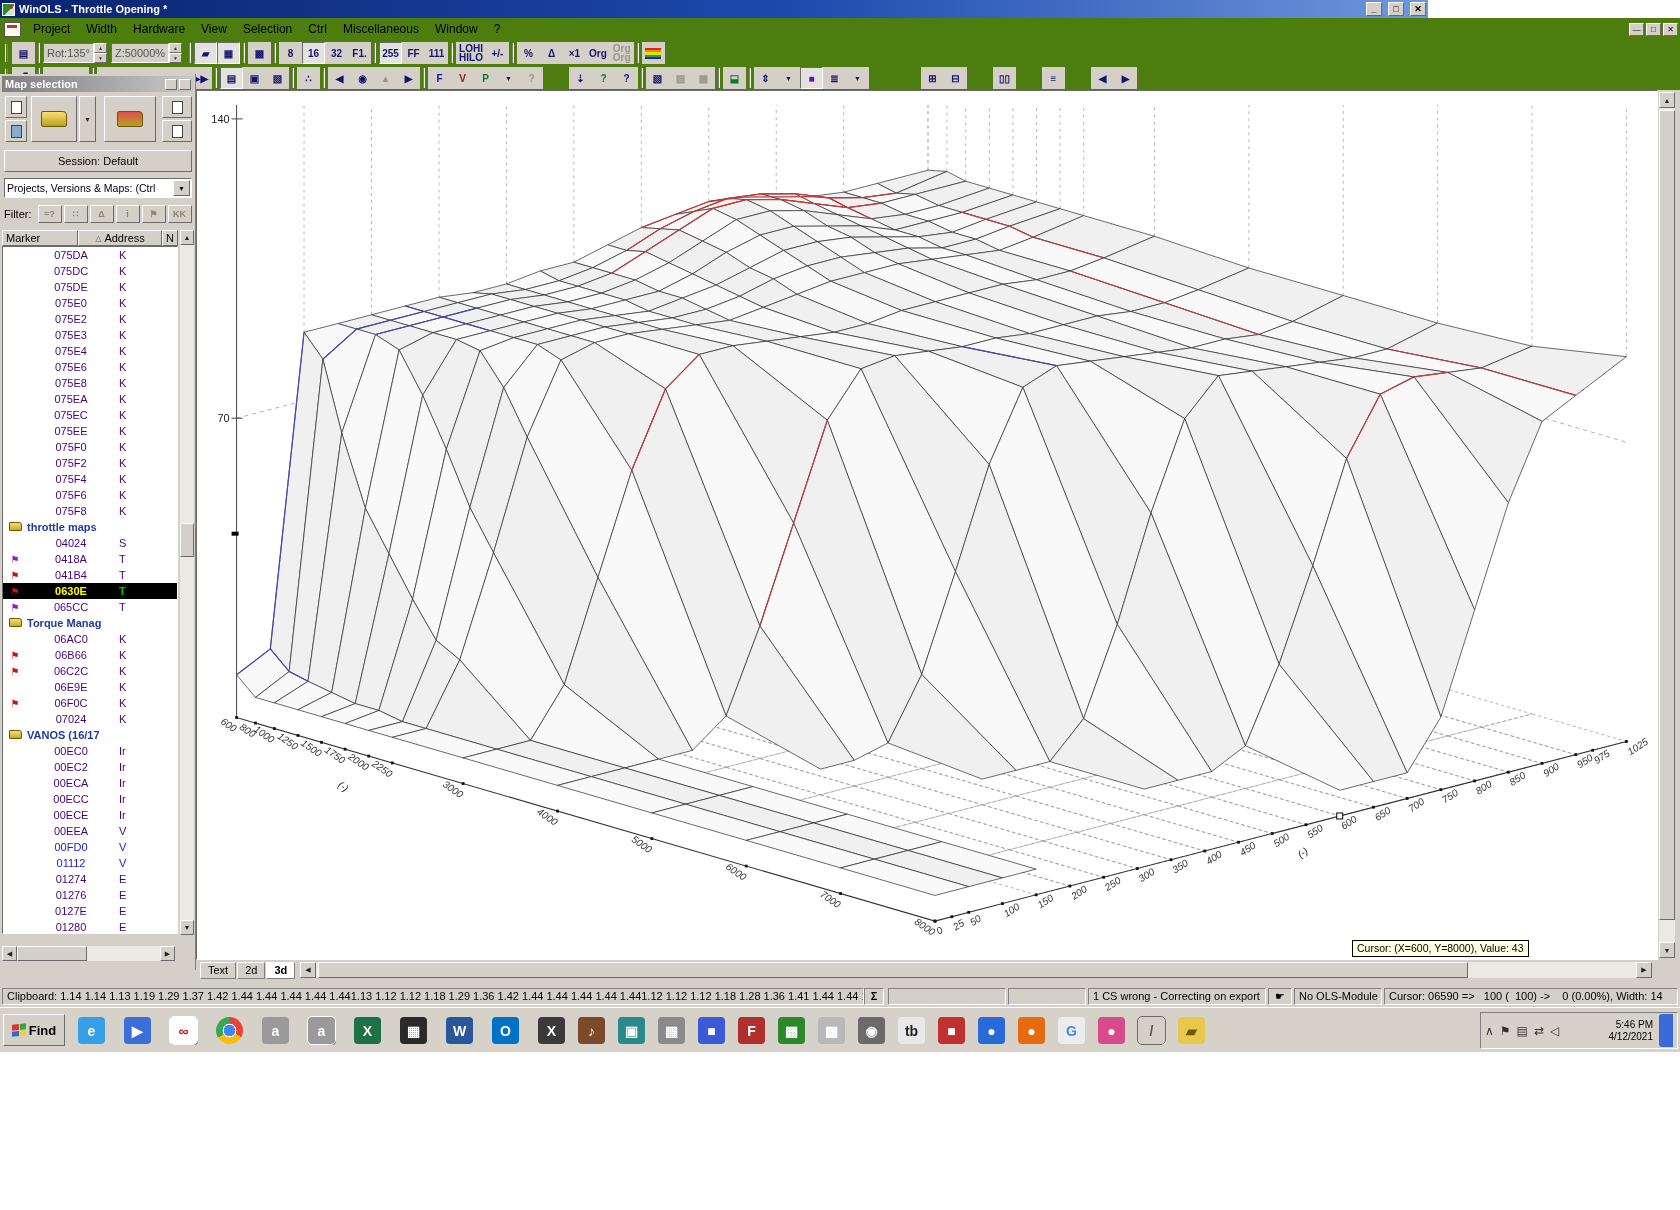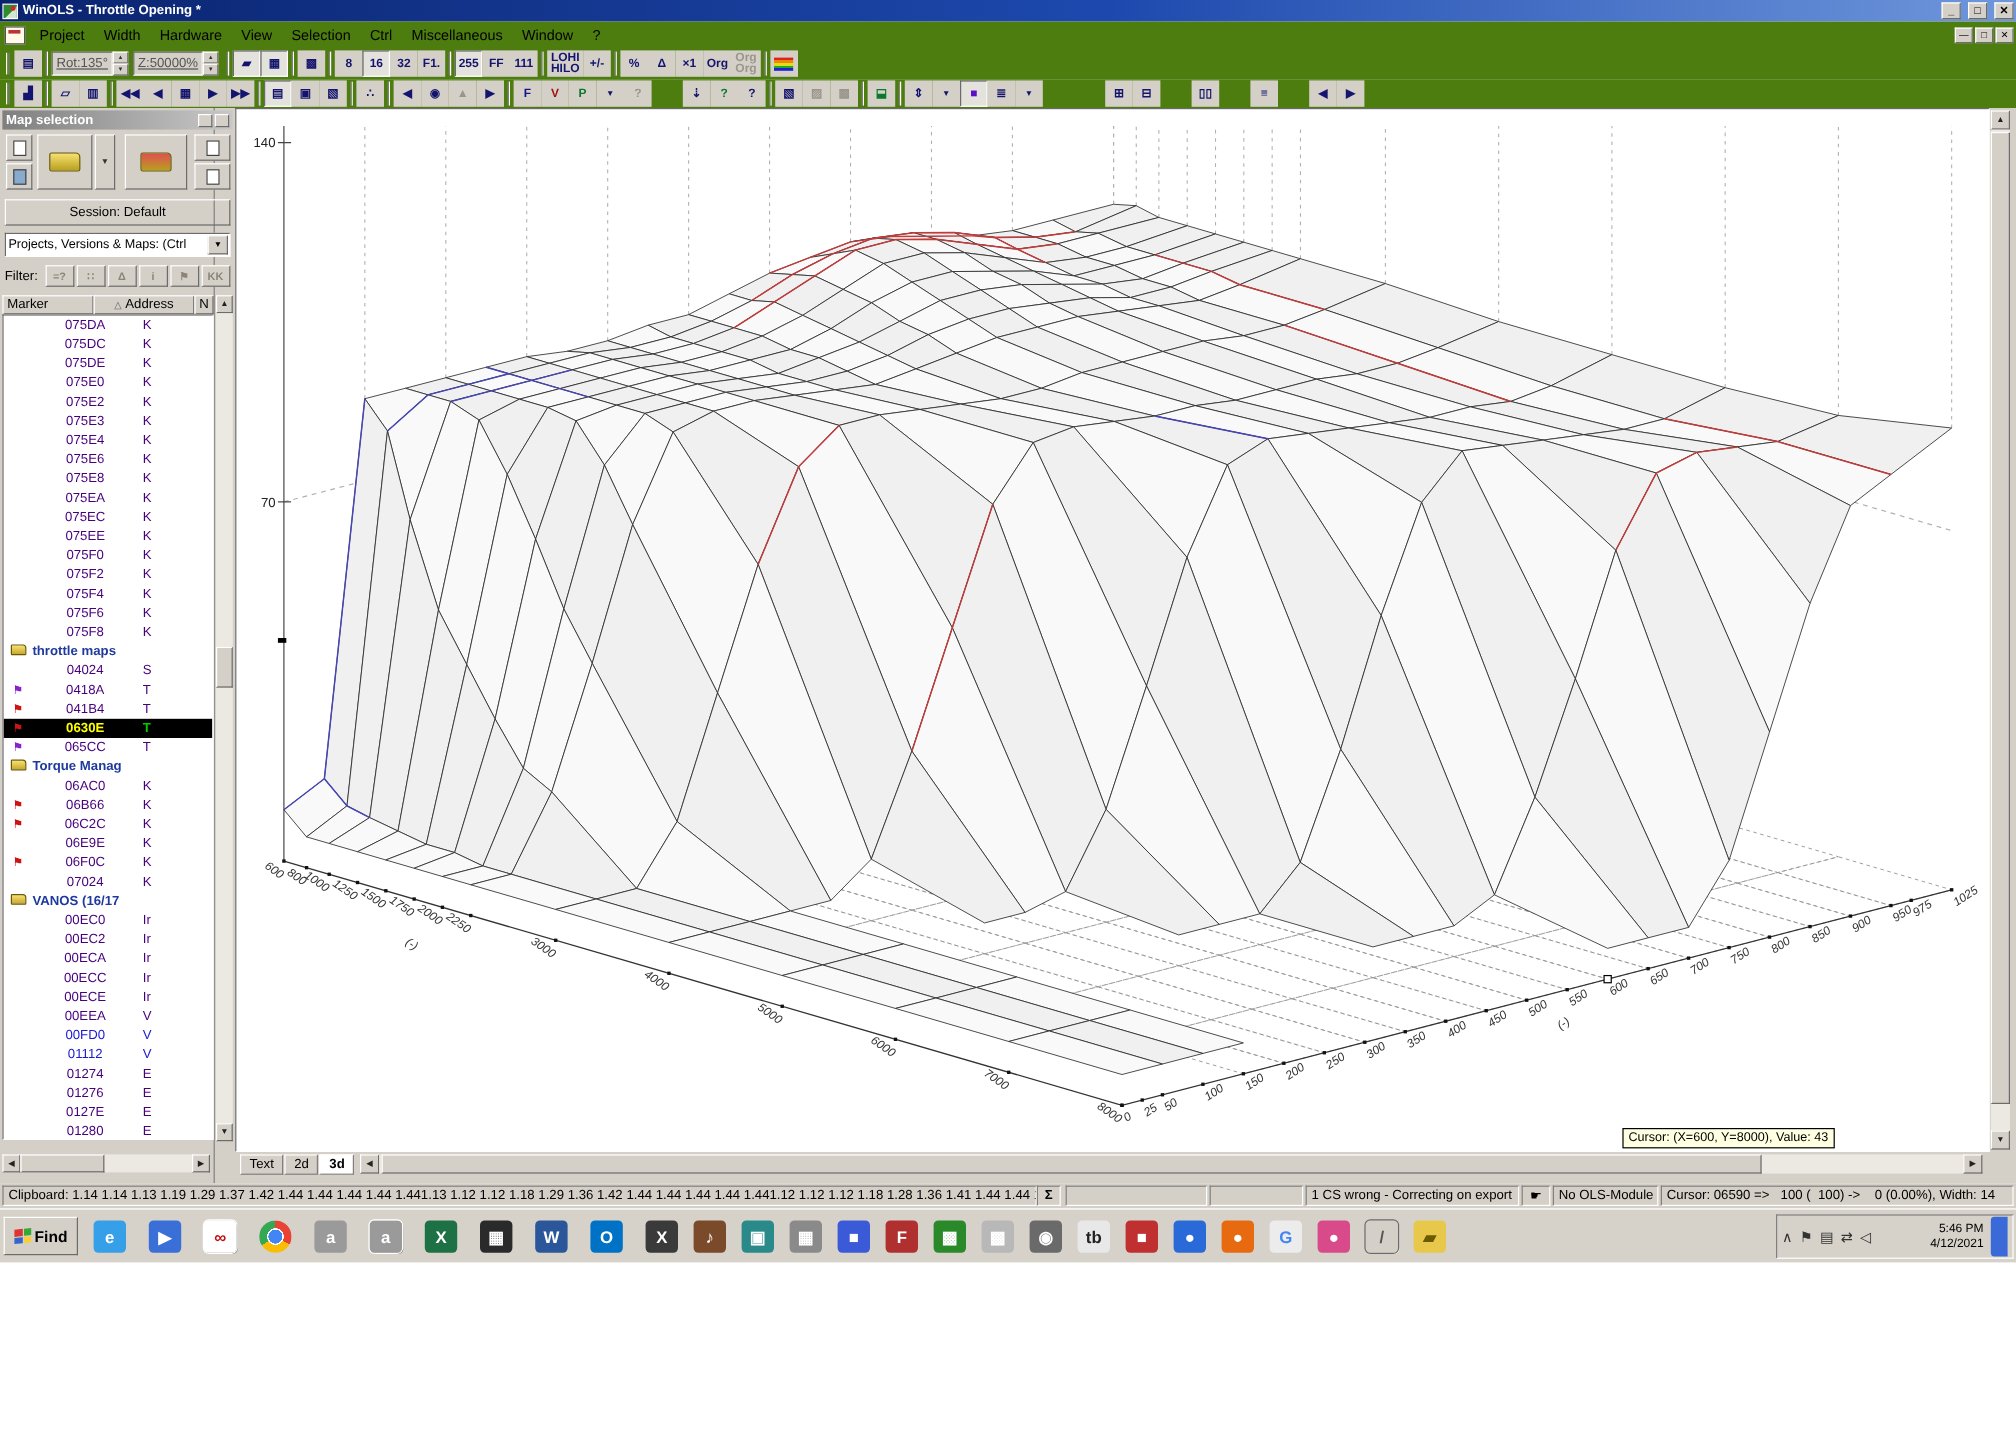--- a/index.html
+++ b/index.html
@@ -2,54 +2,54 @@
 <html><head>
 <meta charset="utf-8">
 <style>
   * { margin:0; padding:0; box-sizing:border-box; font-family:"Liberation Sans",sans-serif; }
   html,body { width:1680px; height:1210px; background:#fff; position:relative; overflow:hidden; }
   .abs { position:absolute; }
   .face { background:#4d7c0f; }
   .bo { border:1px solid; border-color:#ffffff #6b6b6b #6b6b6b #ffffff; }
   .bi { border:1px solid; border-color:#6b6b6b #ffffff #ffffff #6b6b6b; }
 
-  #titlebar { left:0; top:0; width:1680px; height:18px;
+  #titlebar { left:0; top:0; width:1428px; height:18px;
     background:linear-gradient(90deg,#0a236e 0%,#1d49ae 55%,#6f97dc 100%);
     color:#fff; font-weight:bold; font-size:11px; display:flex; align-items:center; gap:4px; padding:4px 2px; }
   .appicon { width:13px; height:13px; background:linear-gradient(135deg,#2e8b2e 55%,#cfe8cf 56%); border:1px solid #fff; position:relative; }
   .appicon::after { content:""; position:absolute; right:1px; top:1px; width:4px; height:4px; background:#d22; border-radius:50%; }
   .wbtn { width:16px; height:14px; background:#d4d0c8; font-size:9px; font-weight:bold; color:#000;
     display:flex; align-items:center; justify-content:center; margin-left:2px; }
   #titlebar .sp { flex:1; }
 
   #menubar { left:0; top:18px; width:1680px; height:22px; display:flex; align-items:center; font-size:12px; color:#000; padding-left:2px; }
   .micon { width:17px; height:15px; background:#fffbe8; border:1px solid #555; margin:0 4px 0 2px; position:relative; }
   .micon::after{ content:""; position:absolute; left:2px; top:2px; width:10px; height:3px; background:#b33; }
   .mitem { padding:3px 8px; }
   #menubar .sp { flex:1; }
   .mdibtn { width:15px; height:13px; background:#d4d0c8; font-size:8px; display:flex; align-items:center; justify-content:center; margin-right:2px; }
 
   .tb { display:flex; align-items:center; padding-left:4px; }
   #tb1 { left:0; top:40px; width:1680px; height:26px; }
   #tb2 { left:0; top:66px; width:1680px; height:24px; }
   .handle { width:3px; height:18px; border-left:1px solid #fff; border-right:1px solid #808080; margin:0 4px 0 1px; }
-  .tfield { height:20px; background:#d4d0c8; color:#555; font-size:11px; display:flex; align-items:center; padding:0 3px;text-decoration:underline; }
+  .tfield { height:20px; background:#d4d0c8; color:#555; font-size:11px; display:flex; align-items:center; padding:0 3px; }
   .spin { width:13px; height:20px; display:flex; flex-direction:column; margin-right:4px; }
   .spin span { flex:1; background:#d4d0c8; border:1px solid; border-color:#fff #6b6b6b #6b6b6b #fff; font-size:5px; line-height:8px; text-align:center; color:#333; }
   .tbtn { height:22px; min-width:23px; background:#d4d0c8; display:flex; flex-direction:column; align-items:center; justify-content:center;
     font-size:10px; font-weight:bold; color:#14146e; line-height:9px; padding:0 2px; border:1px solid transparent; }
   .tbtn.pressed { border-color:#6b6b6b #fff #fff #6b6b6b; background:#e4e2dc; }
   .tbtn.disabled { color:#9a968c; }
   .tsep { width:2px; height:20px; border-left:1px solid #808080; border-right:1px solid #ffffff; margin:0 3px; }
   .tgap { width:26px; }
   .rainbow { width:16px; height:11px; background:linear-gradient(#d22 0 20%,#e80 20% 40%,#dd2 40% 60%,#2a2 60% 80%,#22c 80% 100%); }
 
   #main { left:0; top:90px; width:1680px; height:896px; background:#d4d0c8; }
 
-  #panel { left:0; top:90px; width:179px; height:896px; background:#d4d0c8; border-right:1px solid #808080; }
+  #panel { left:0; top:74px; width:196px; height:896px; background:#d4d0c8; border-right:1px solid #808080; }
   #panel-title { left:2px; top:2px; width:192px; height:16px; background:linear-gradient(90deg,#7f7f7f,#c8c8c8);
     color:#fff; font-weight:bold; font-size:11px; display:flex; align-items:center; padding:0 3px; }
   .ptbox { width:12px; height:11px; background:#d4d0c8; margin-left:2px; }
   #panel-title .sp { flex:1; }
   .pbtn { position:absolute; background:#d4d0c8; display:flex; align-items:center; justify-content:center; font-size:11px; color:#333; }
   .doc { width:11px; height:13px; background:#fff; border:1px solid #444; position:relative; }
   .folder-big { width:26px; height:16px; background:linear-gradient(#f8e070,#b8a020); border:1px solid #6a5a00; border-radius:2px 4px 2px 2px; }
   #session { left:4px; top:76px; width:188px; height:22px; font-size:11px; color:#000; justify-content:center; display:flex; align-items:center; }
   #combo { left:4px; top:104px; width:188px; height:20px; background:#fff; font-size:10.5px; display:flex; align-items:center; }
   #combo .txt { flex:1; padding:0 2px; white-space:nowrap; overflow:hidden; }

